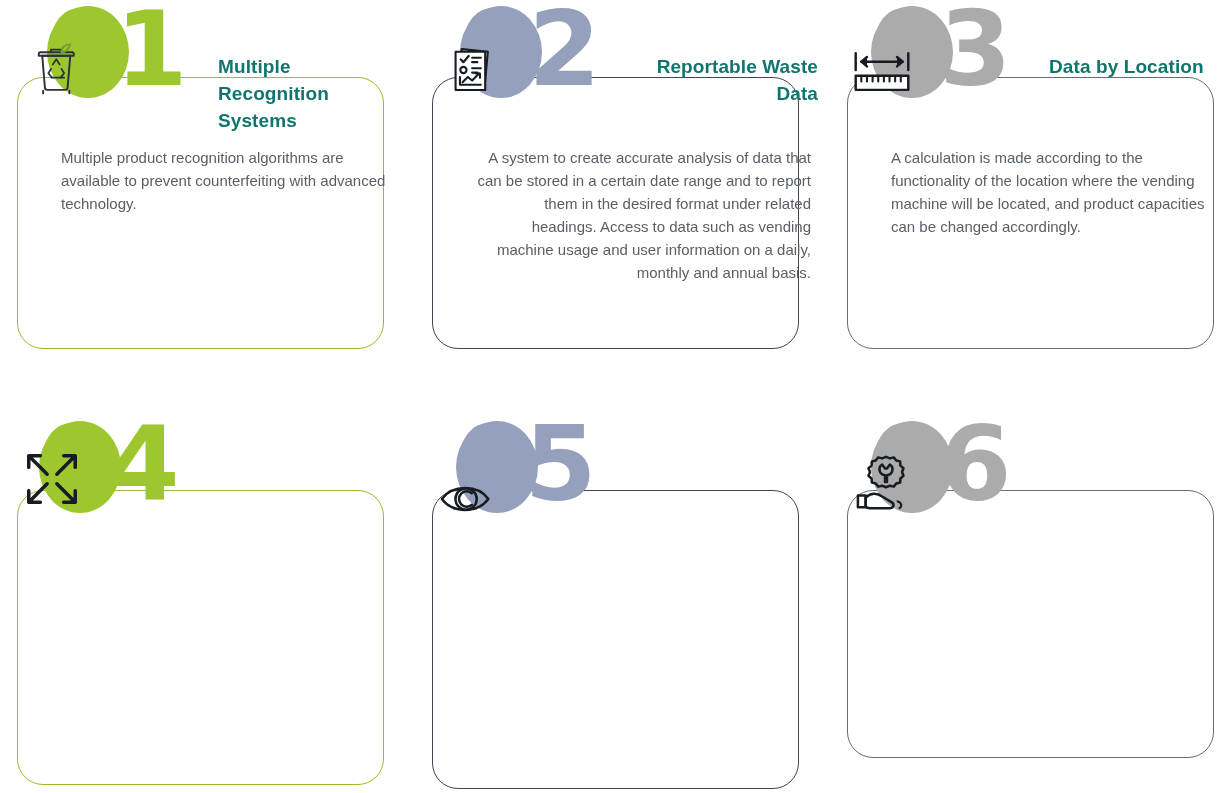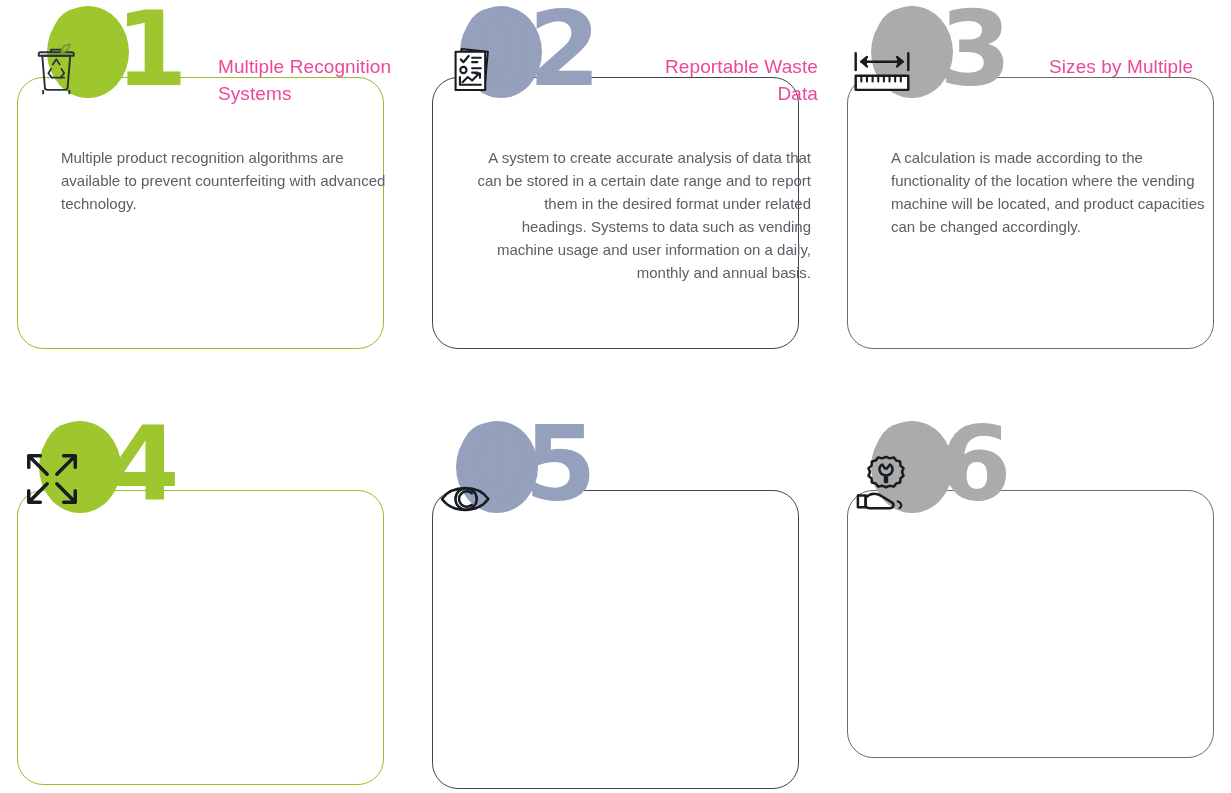--- a/index.html
+++ b/index.html
@@ -68,22 +68,22 @@
     justify-content: center;
   }
   .icon-slot svg { display:block; }
 
   
   .card-title {
     position: absolute;
     font-family: "Liberation Sans", sans-serif;
     font-size: 19px;
     line-height: 27px;
-    color: #ec4899;
-    font-weight: 400;
+    color: #0f766e;
+    font-weight: 700;
     letter-spacing: 0.1px;
   }
   .card-body {
     position: absolute;
     font-family: "Liberation Sans", sans-serif;
     font-size: 15px;
     line-height: 23px;
     color: #585f66;
     font-weight: 400;
     margin-left: 24px;
@@ -159,21 +159,21 @@
         <path d="M28 17 h10 M28 22 h6" stroke-width="2.4"></path>
         <path d="M28 29 h10 M28 34 h6" stroke-width="2.4"></path>
         <path d="M14 48 v-9 M14 48 h24" stroke-width="2.4"></path>
         <path d="M17 45 l6 -6 l5 4 l8 -8" stroke-width="2.4"></path>
         <path d="M32 35 h5 v5" stroke-width="2.4"></path>
       </svg>
     </div>
 
     <div class="card-title" style="left:218px; top:53px; width:185px;">Reportable Waste Data</div>
 
-    <div class="card-body" style="left:37px; top:146px; width:335px;">A system to create accurate analysis of data that can be stored in a certain date range and to report them in the desired format under related headings. Systems to data such as vending machine usage and user information on a daily, monthly and annual basis.</div>
+    <div class="card-body" style="left:37px; top:146px; width:335px;">A system to create accurate analysis of data that can be stored in a certain date range and to report them in the desired format under related headings. Access to data such as vending machine usage and user information on a daily, monthly and annual basis.</div>
   </div>
 
   <div class="cell" id="cell-3">
     <div class="card-box gray" id="box-3"></div>
 
     <div class="numeral-wrap">
       <div class="blob" style="left:41px; top:6px; width:82px; height:92px; background:#ababab;"></div>
       <div class="numeral" style="left:40px; top:-3px; color:#ababab;">03</div>
     </div>
 
@@ -181,21 +181,21 @@
       <svg width="62" height="48" viewBox="0 0 66 50" fill="none" stroke="#171c22" stroke-width="2.6" stroke-linecap="round" stroke-linejoin="round">
         <path d="M5 5 v18 M61 5 v18"></path>
         <path d="M11 14 h44"></path>
         <path d="M17 9 l-6 5 l6 5" fill="#171c22"></path>
         <path d="M49 9 l6 5 l-6 5" fill="#171c22"></path>
         <rect x="5" y="29" width="56" height="15" fill="#ffffff"></rect>
         <path d="M11 29 v6 M17 29 v6 M23 29 v6 M29 29 v6 M35 29 v6 M41 29 v6 M47 29 v6 M53 29 v6" stroke-width="2.2"></path>
       </svg>
     </div>
 
-    <div class="card-title" style="left:219px; top:53px; width:180px;">Sizes by Multiple</div>
+    <div class="card-title" style="left:219px; top:53px; width:180px;">Data by Location</div>
 
     <div class="card-body" style="left:37px; top:146px; width:320px;">A calculation is made according to the functionality of the location where the vending machine will be located, and product capacities can be changed accordingly.</div>
   </div>
 
   <div class="cell" id="cell-4">
     <div class="card-box" id="box-4"></div>
 
     <div class="numeral-wrap">
       <div class="blob" style="left:39px; top:11px; width:82px; height:92px; background:#9ec72f;"></div>
       <div class="numeral" style="left:38px; top:2px; color:#9ec72f;">04</div>

